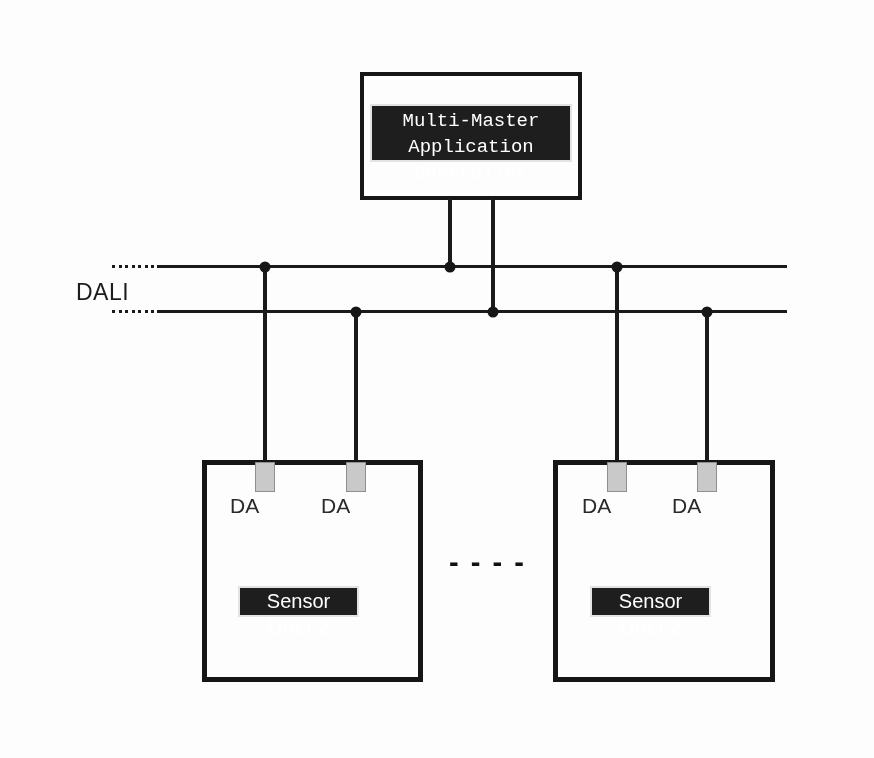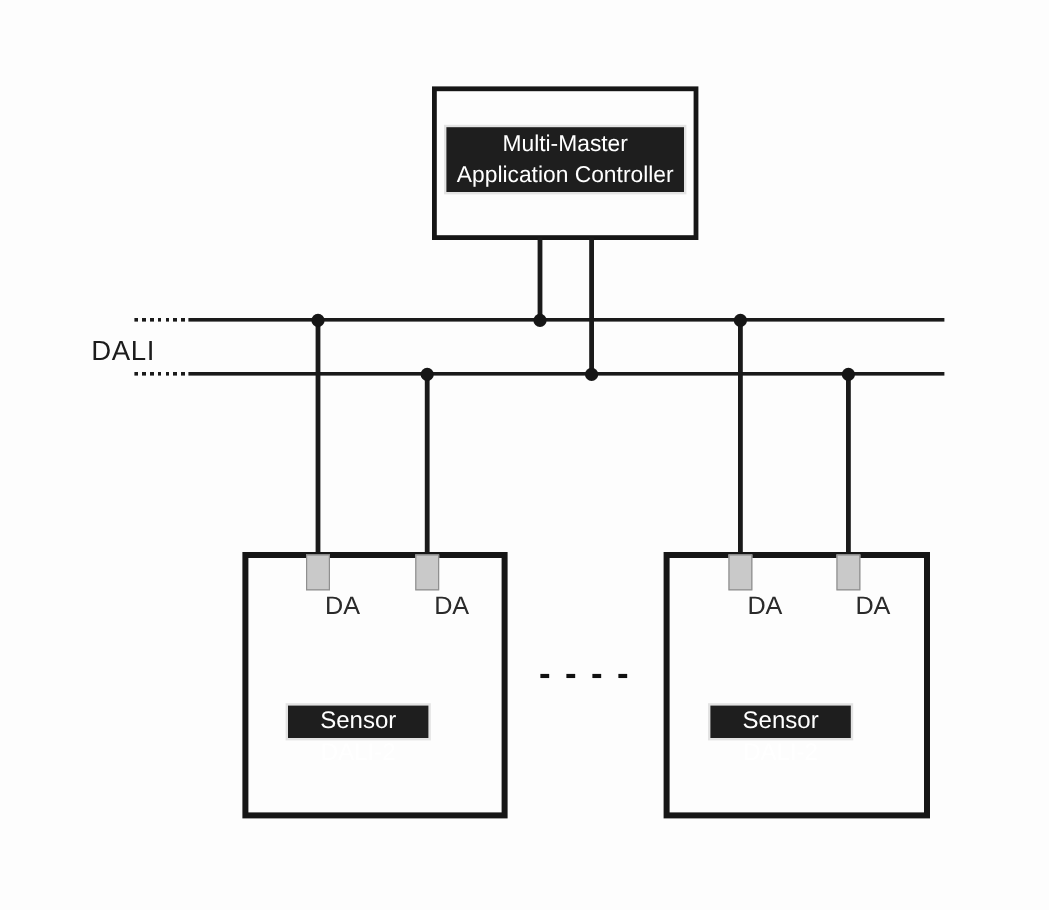--- a/index.html
+++ b/index.html
@@ -51,20 +51,21 @@
     text-align: center;
     box-shadow: 0 0 0 2px #e3e3e3;
     box-sizing: border-box;
   }
   .controller-label {
     left: 372px; top: 106px;
     width: 198px; height: 54px;
     font-size: 19px;
     line-height: 26px;
     padding-top: 2px;
+    font-family: Liberation Mono, monospace;
   }
   .sensor-label {
     top: 588px;
     width: 117px; height: 27px;
     font-size: 20px;
     line-height: 26px;
   }
   .bus-label {
     position: absolute;
     left: 76px; top: 279px;
@@ -78,21 +79,21 @@
     width: 20px; height: 30px;
     background: #c9c9c9;
     border: 1px solid #8f8f8f;
     box-sizing: border-box;
   }
   .terminal-label {
     position: absolute;
     top: 494px;
     width: 70px;
     transform: translateX(-50%);
-    text-align: right;
+    text-align: left;
     font-size: 21px;
     color: #2a2a2a;
   }
   .continuation {
     position: absolute;
     left: 440px; top: 546px;
     width: 95px;
     text-align: center;
     font-size: 29px;
     font-weight: 600;

